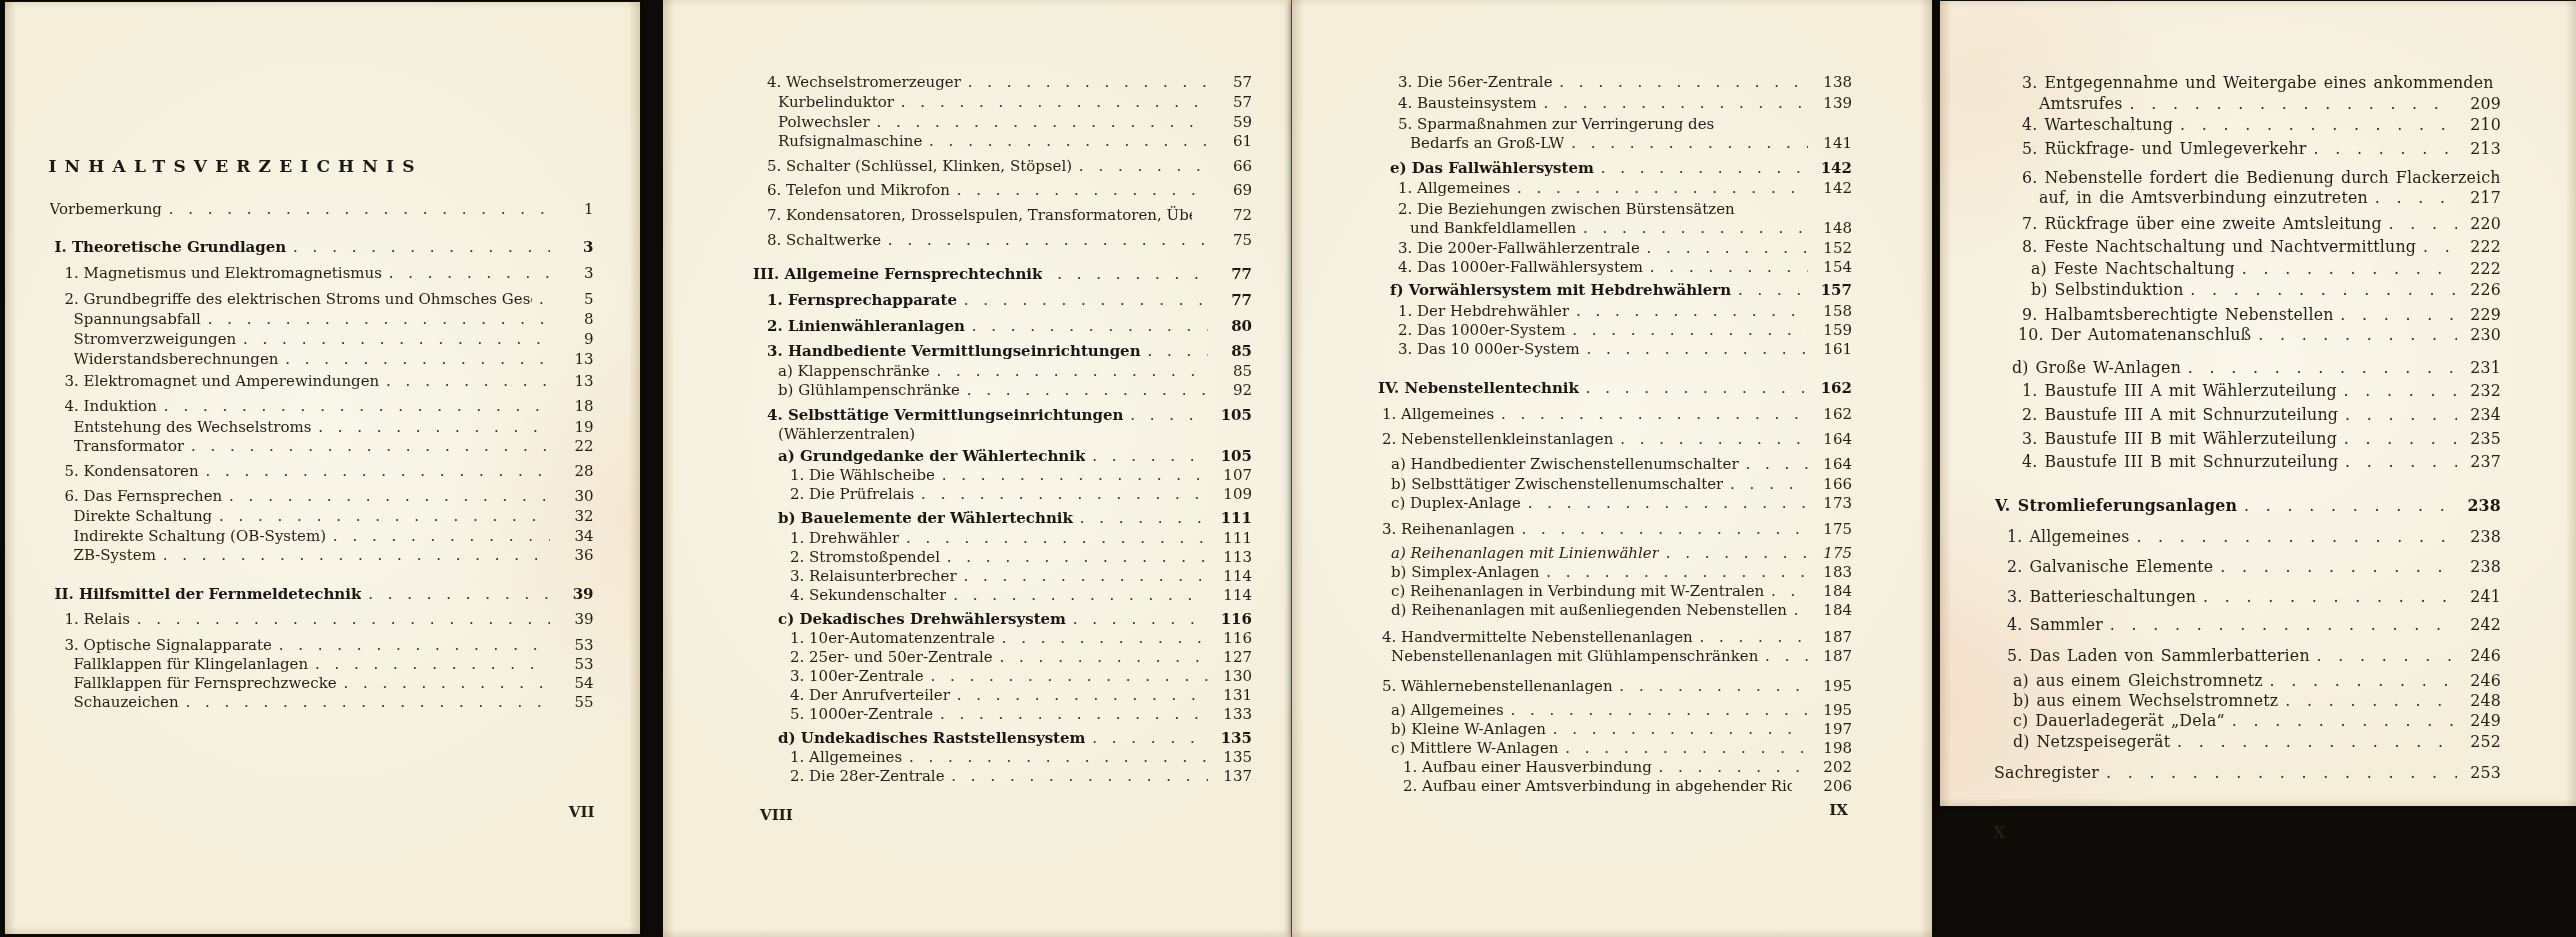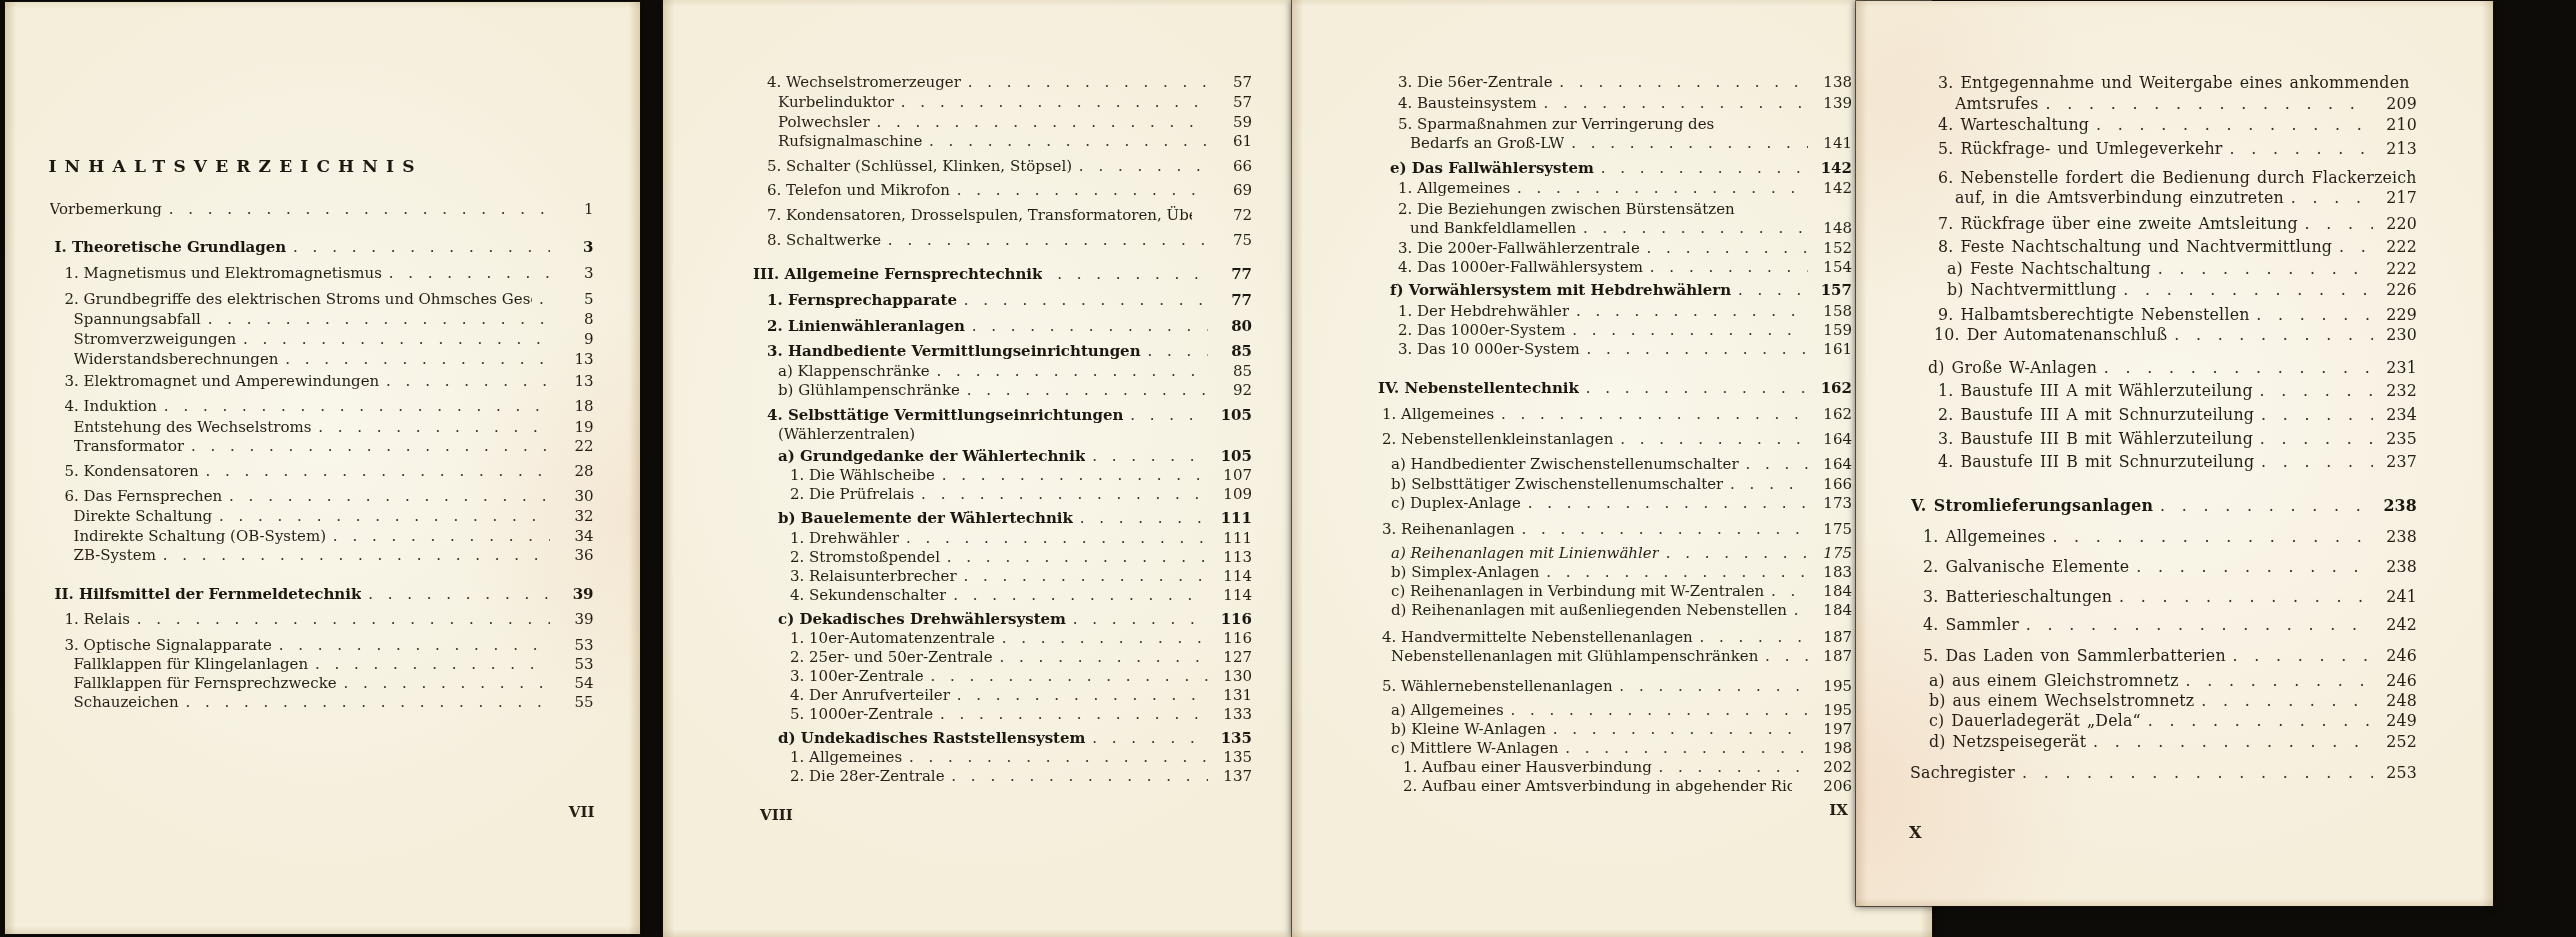--- a/index.html
+++ b/index.html
@@ -499,21 +499,21 @@
         </div>
         <div class="row" style="margin-left: 111px;">
           <span class="lbl">2. Aufbau einer Amtsverbindung in abgehender Richtung</span>
           <span class="leader blank"></span>
           <span class="pg">206</span>
         </div>
       </div>
     <div class="folio">IX</div>
   </section>
 
-  <section class="page p4" style="left:1856px;top:1.1px;width:637px;height:905px;">
+  <section class="page p4" style="left:1940px;top:1.1px;width:637px;height:805px;">
     <div class="toc">
         <div class="row" style="margin-left: 82px;">
           <span class="lbl">3. Entgegennahme und Weitergabe eines ankommenden</span>
         </div>
         <div class="row" style="margin-left: 99px; margin-top: 0.6px; justify-content: flex-end;">
           <span class="lbl">Amtsrufes</span>
           <span class="leader"></span>
           <span class="pg">209</span>
         </div>
         <div class="row" style="margin-left: 82px; margin-top: 1.1px;">
@@ -543,21 +543,21 @@
           <span class="lbl">8. Feste Nachtschaltung und Nachtvermittlung</span>
           <span class="leader"></span>
           <span class="pg">222</span>
         </div>
         <div class="row" style="margin-left: 91px; margin-top: 2.3px;">
           <span class="lbl">a) Feste Nachtschaltung</span>
           <span class="leader"></span>
           <span class="pg">222</span>
         </div>
         <div class="row" style="margin-left: 91px; margin-top: 0.6px;">
-          <span class="lbl">b) Nachtvermittlung</span>
+          <span class="lbl">b) Selbstinduktion</span>
           <span class="leader"></span>
           <span class="pg">226</span>
         </div>
         <div class="row" style="margin-left: 82px; margin-top: 5px;">
           <span class="lbl">9. Halbamtsberechtigte Nebenstellen</span>
           <span class="leader"></span>
           <span class="pg">229</span>
         </div>
         <div class="row" style="margin-left: 78px; margin-top: 0.6px;">
           <span class="lbl">10. Der Automatenanschluß</span>

